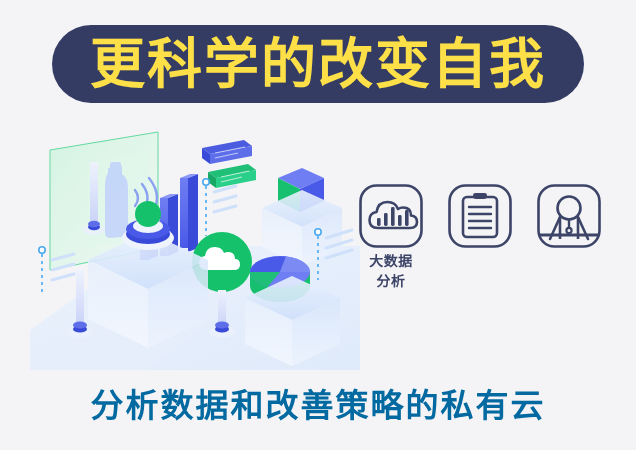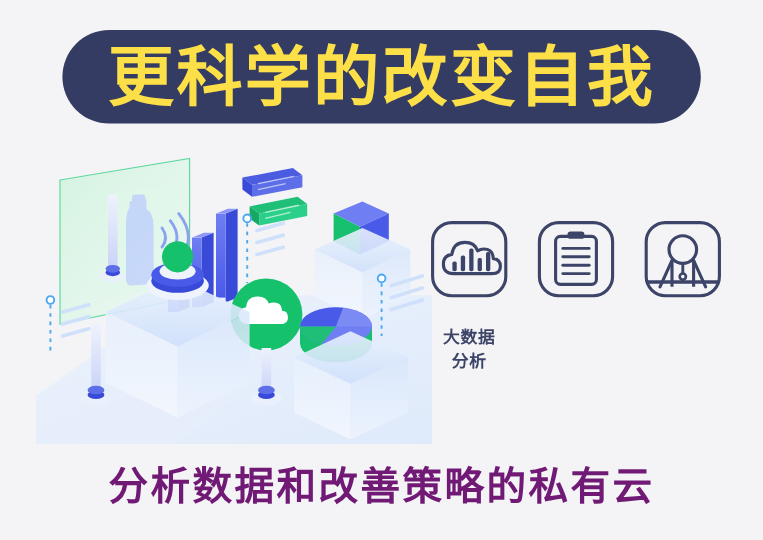--- a/index.html
+++ b/index.html
@@ -72,38 +72,38 @@
     display: flex;
     flex-direction: column;
     align-items: center;
   }
   .feature-icon {
     width: 66px;
     height: 66px;
     display: block;
   }
   .feature-label {
-    margin-top: 22px;
+    margin-top: 2px;
     color: #3c4468;
     font-size: 14px;
     font-weight: bold;
     line-height: 1.45;
     text-align: center;
     letter-spacing: 0.5px;
   }
   .feature-label .l2 { display: block; }
 
   
   .footer-text {
     position: absolute;
     left: 0;
     top: 386px;
     width: 636px;
     text-align: center;
-    color: #701a75;
+    color: #0369a1;
     font-size: 33px;
     font-weight: bold;
     letter-spacing: 2px;
     line-height: 1.2;
     white-space: nowrap;
   }
 </style>
 </head>
 <body>
 

